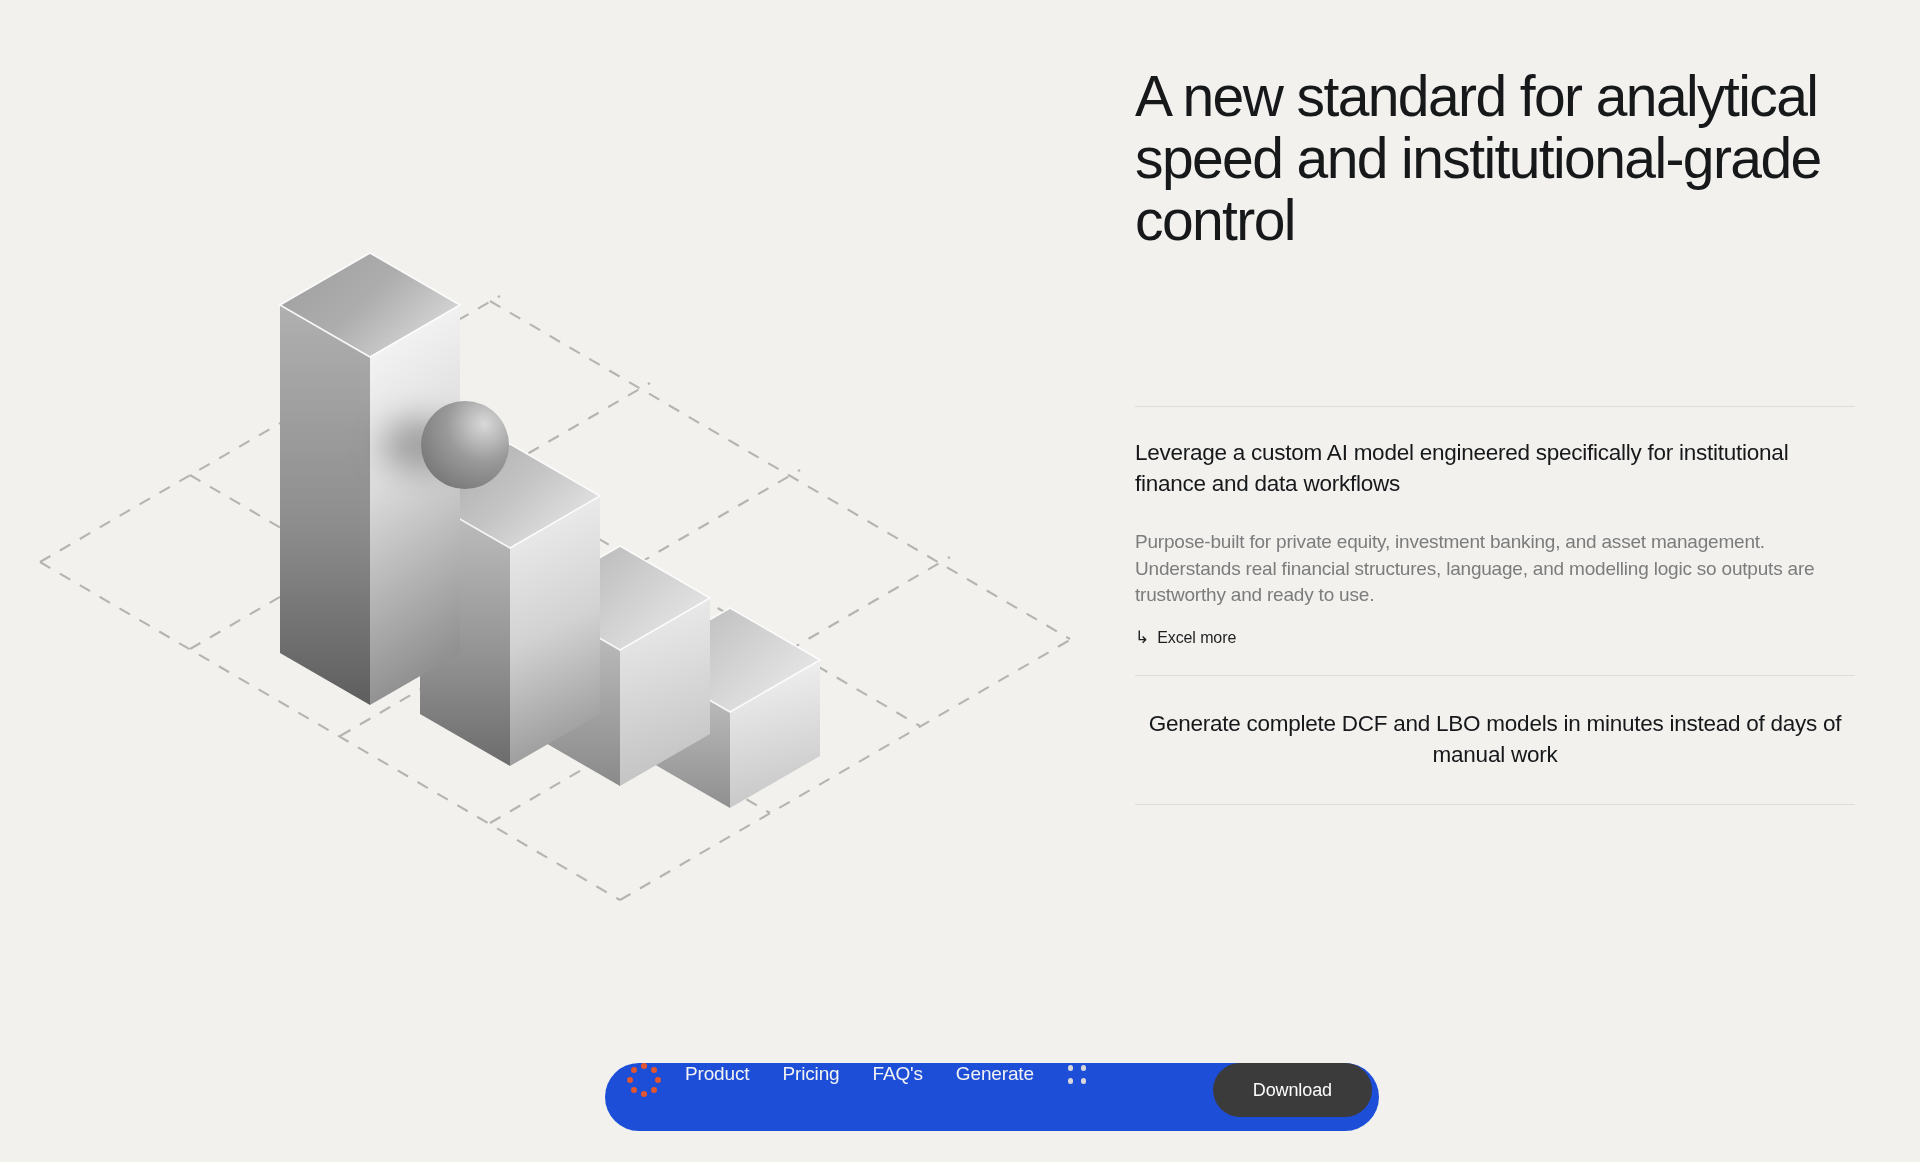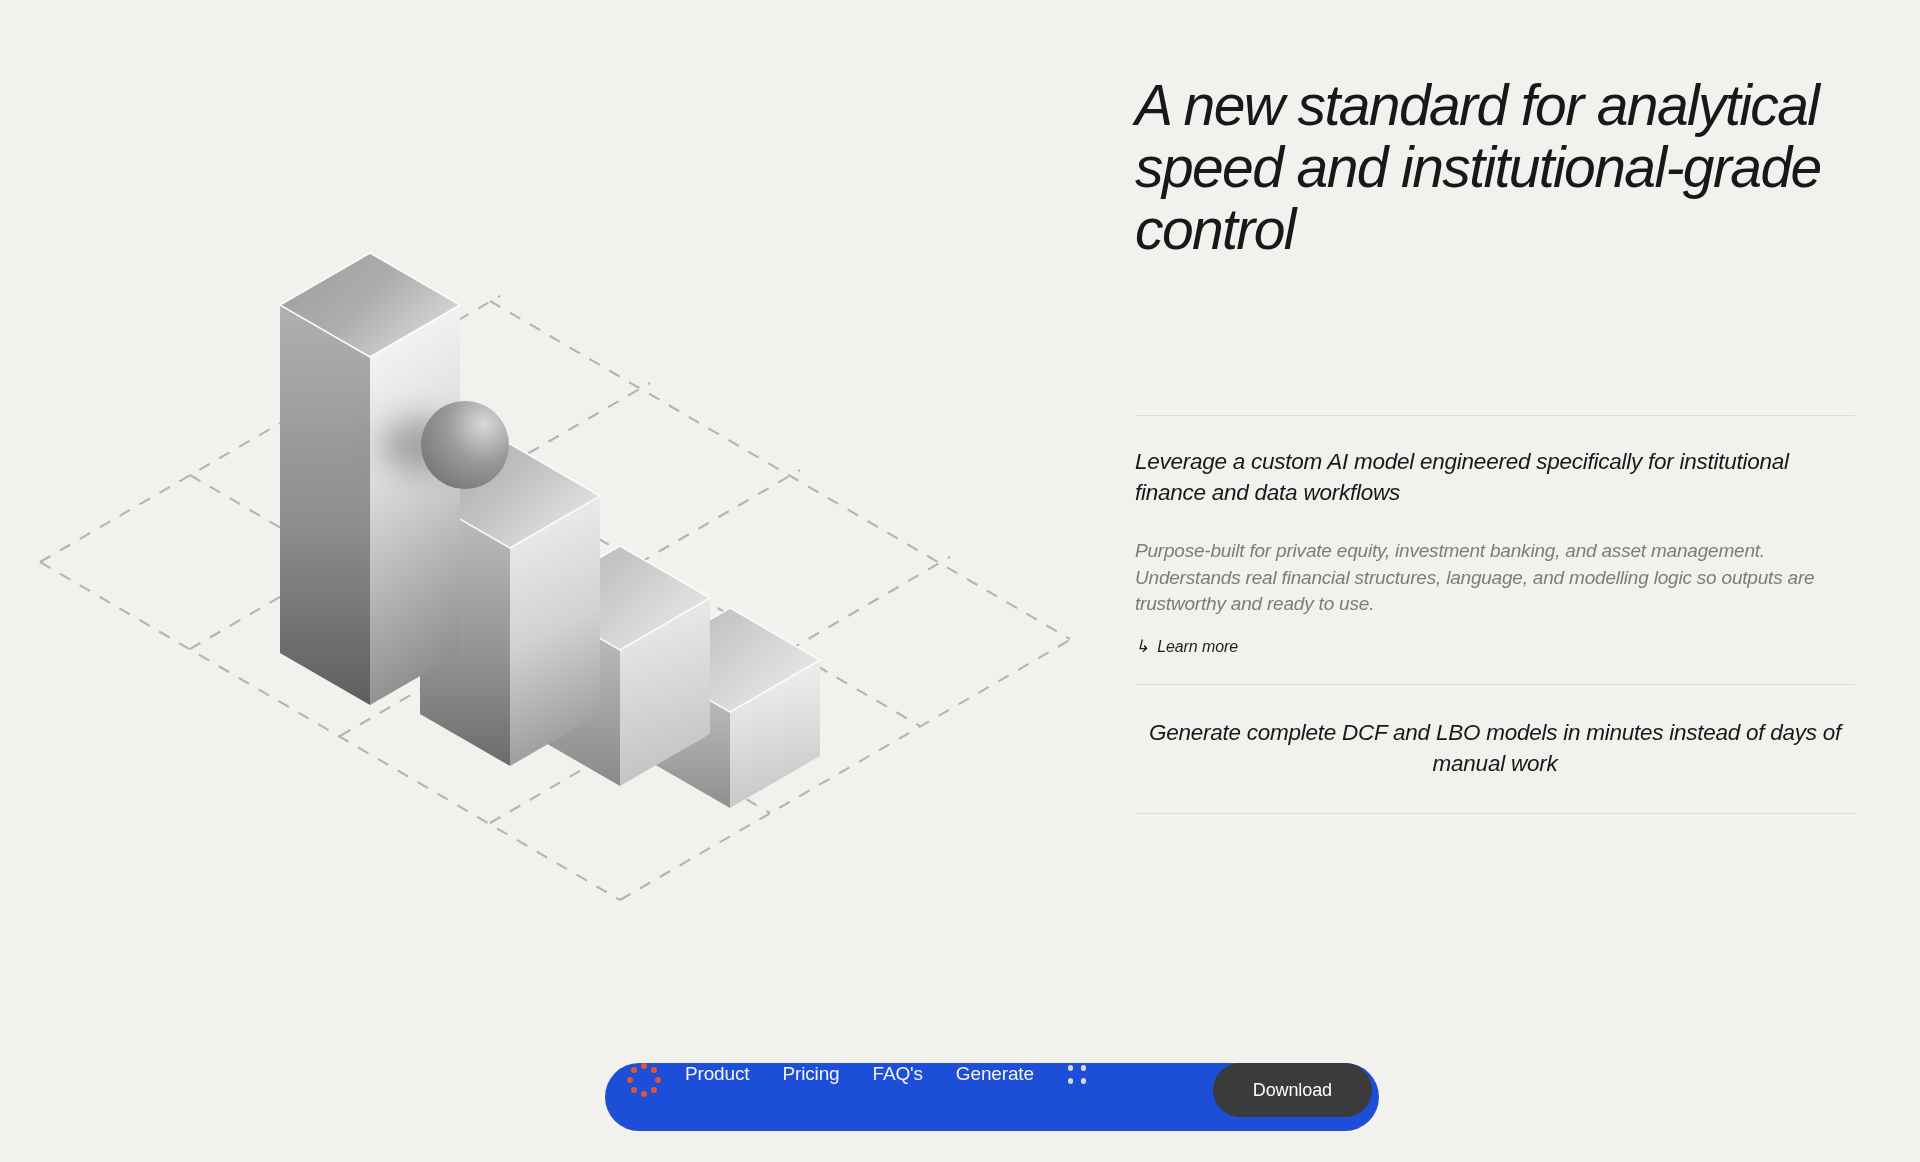--- a/index.html
+++ b/index.html
@@ -17,24 +17,23 @@
   .illustration {
     position:absolute;
     left:0; top:0;
     width:1120px; height:1060px;
   }
   .illustration svg { display:block; width:100%; height:100%; }
 
   
   .content {
     position:absolute;
-    left:1135px; top:12px;
+    left:1135px; top:3px;
     width:720px;
     height:1060px;
-    font-style:italic;
   }
 
   .hero-title {
     margin-top:62px;
     font-size:57px;
     line-height:1.09;
     letter-spacing:-1.6px;
     font-weight:400;
     color:#16181a;
   }
@@ -291,21 +290,21 @@
 
     <div class="divider"></div>
 
     <div class="feature feature-1">
       <div class="feature-heading">Leverage a custom AI model engineered specifically for institutional finance and data workflows</div>
       <div class="f1-gap"></div>
       <div class="feature-body">Purpose-built for private equity, investment banking, and asset management. Understands real financial structures, language, and modelling logic so outputs are trustworthy and ready to use.</div>
       <div class="f1-learn">
         <a class="learn-more">
           <span class="arrow-glyph">↳</span>
-          <span>Learn more</span>
+          <span>Excel more</span>
         </a>
       </div>
     </div>
 
     <div class="divider"></div>
 
     <div class="feature feature-2">
       <div class="feature-heading">Generate complete DCF and LBO models in minutes instead of days of manual work</div>
     </div>
 

